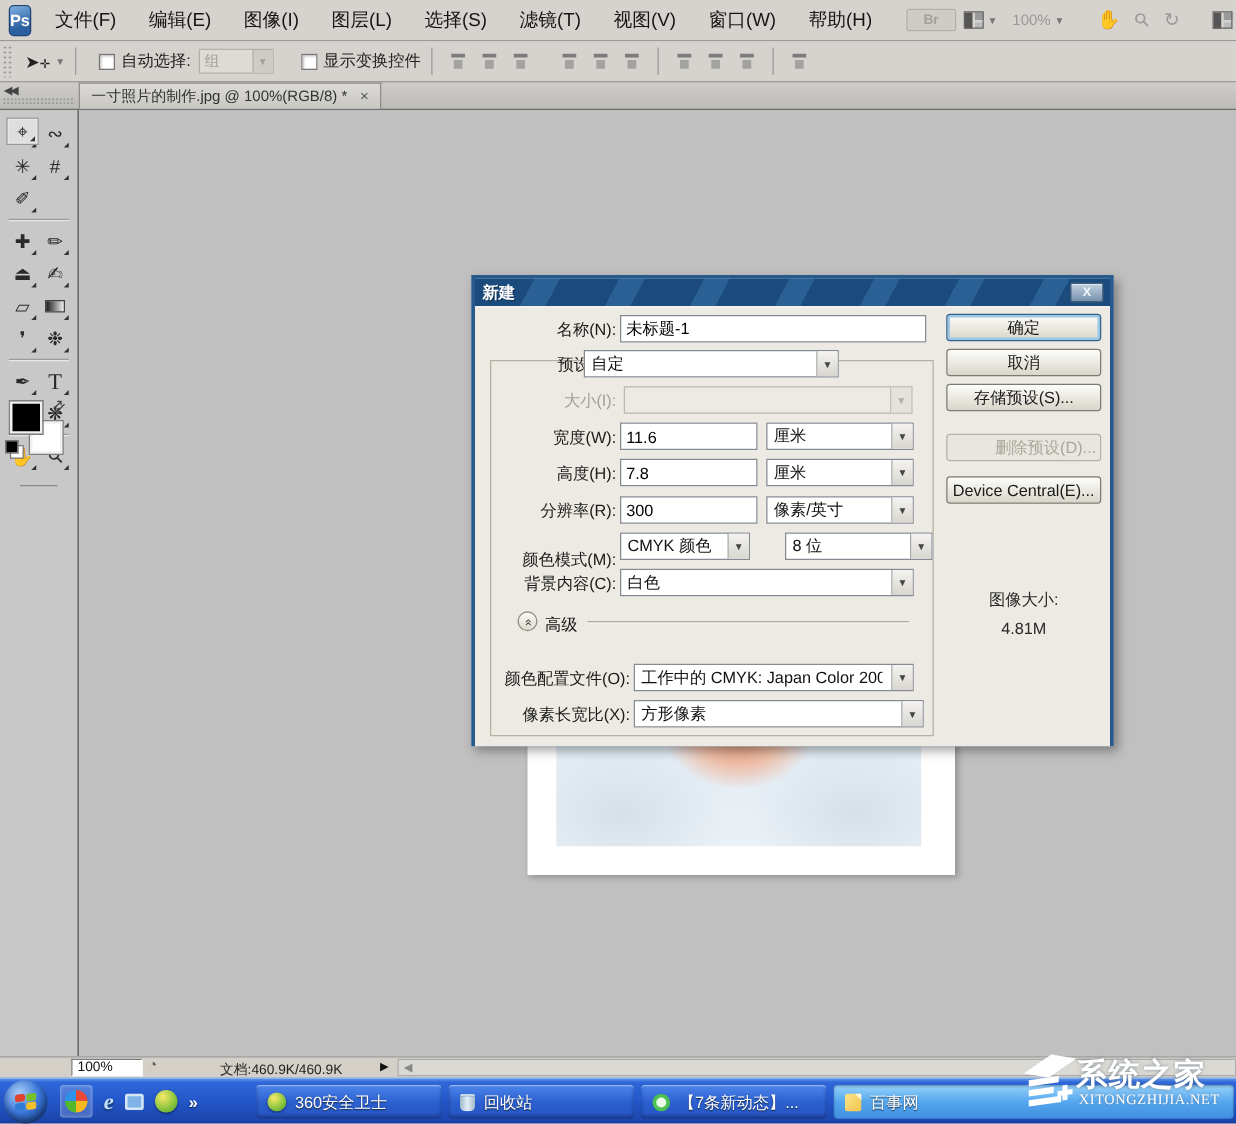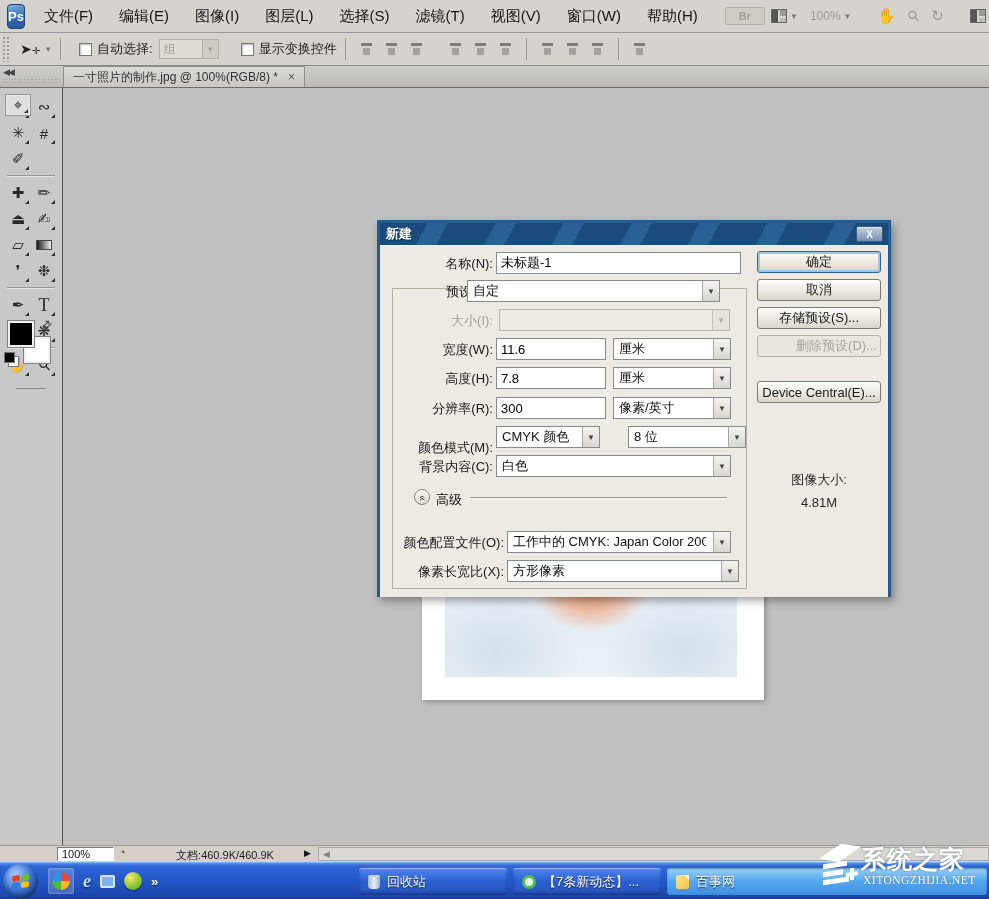--- a/index.html
+++ b/index.html
@@ -243,21 +243,21 @@
       <span class="t">新建</span>
     </div>
     <div class="dlg-close">X</div>
     <div class="dlg-body">
       <div class="groupbox"></div>
 
       <span class="lbl" style="top:9px;">名称(N):</span>
       <input class="tin" style="left: 116px; top: 6px; width: 245px;" value="未标题-1">
 
       <span class="lbl" style="top:37px;">预设(P):</span>
-      <div class="sel" style="left:87px;top:34px;width:253px;">
+      <div class="sel" style="left:87px;top:34px;width:204px;">
         <span class="txt">自定</span>
           <span class="btn">▼</span>
       </div>
 
       <span class="lbl dis" style="top:66px;">大小(I):</span>
       <div class="sel dis" style="left:119px;top:63px;width:231px;">
         <span class="txt"></span>
           <span class="btn">▼</span>
       </div>
 
@@ -312,21 +312,21 @@
 
       <span class="lbl" style="top:317px;width:124px;">像素长宽比(X):</span>
       <div class="sel" style="left:127px;top:314px;width:232px;">
         <span class="txt">方形像素</span>
           <span class="btn">▼</span>
       </div>
 
       <div class="xpbtn def" style="top:5px;">确定</div>
       <div class="xpbtn" style="top:33px;">取消</div>
       <div class="xpbtn" style="top:61px;">存储预设(S)...</div>
-      <div class="xpbtn dis" style="top:89px;padding-left:35px;">删除预设(D)...</div>
+      <div class="xpbtn dis" style="top:101px;padding-left:35px;">删除预设(D)...</div>
       <div class="xpbtn" style="top:135px;">Device Central(E)...</div>
       <span class="imgsz" style="top:225px;">图像大小:</span>
       <span class="imgsz" style="top:249px;">4.81M</span>
     </div>
   </div>
 
   <div class="abs statusbar">
     <span class="zoombox">100%</span>
     <span class="stic">◔</span>
     <span class="doctext">文档:460.9K/460.9K</span>
@@ -346,20 +346,24 @@
       </span>
     </div>
     <div class="ql">
       <span class="box">
           <span class="pin"></span>
         </span>
       <span class="ie">e</span>
       <span class="desk"></span>
       <span class="ball360"></span>
       <span class="ovf">»</span>
+    </div>
+    <div class="tbtn" style="left:205px;width:148px;">
+      <span class="ball360" style="width:15px;height:15px;"></span>
+      <span>360安全卫士</span>
     </div>
     <div class="tbtn" style="left:359px;width:148px;">
       <span class="bin"></span>
       <span>回收站</span>
     </div>
     <div class="tbtn" style="left:513px;width:148px;">
       <span class="ring"></span>
       <span>【7条新动态】...</span>
     </div>
     <div class="tbtn active" style="left:667px;width:320px;">

